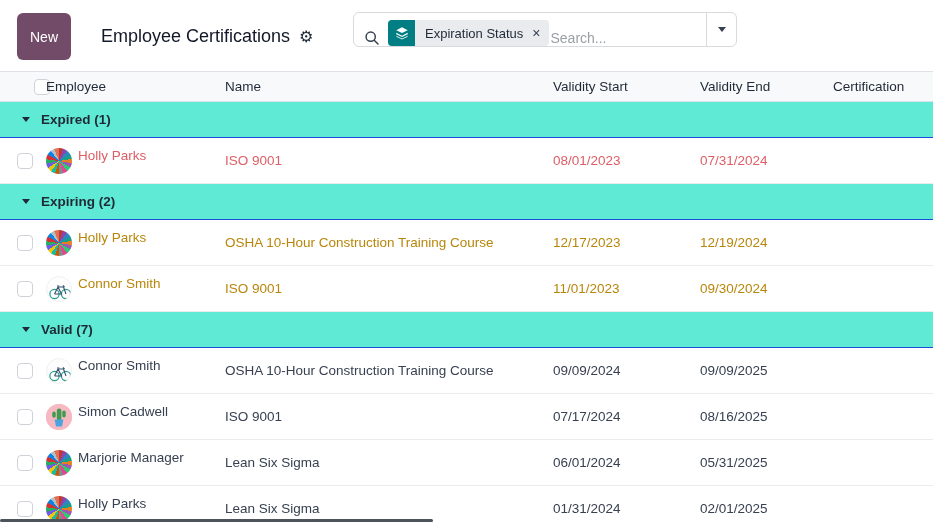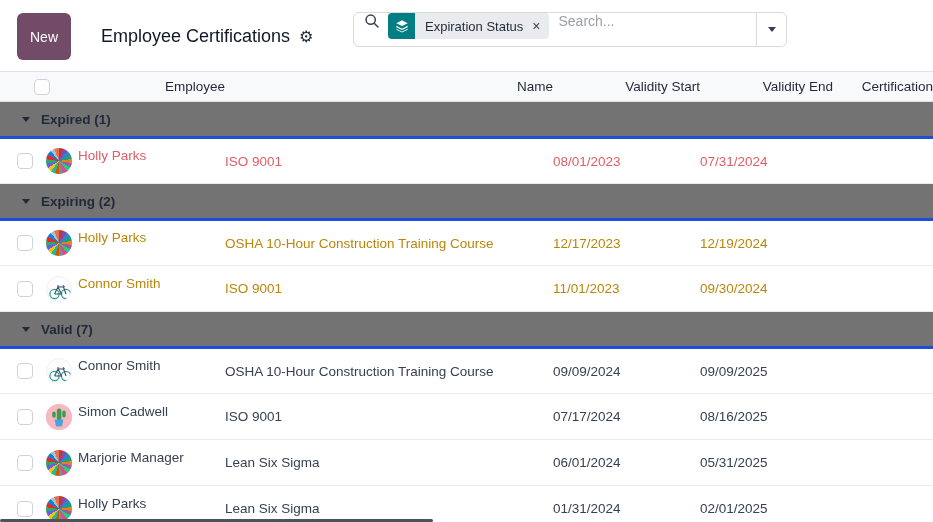--- a/index.html
+++ b/index.html
@@ -16,56 +16,56 @@
   .btn-new {
     background: #714B67; color: #fff; border: none; border-radius: 6px;
     font-size: 14px; padding: 12px 13px; height: 47px; cursor: pointer;
     font-family: inherit;
   }
   .view-title { margin-left: 30px; font-size: 18px; font-weight: 400; color: #111827; white-space: nowrap; }
   .gear { margin-left: 9px; font-size: 16px; color: #1f2937; line-height: 1; cursor: pointer; }
 
   
   .searchbox {
-    position: absolute; left: 353px; top: 12px; width: 434px; height: 35px;
+    position: absolute; left: 353px; top: 12px; width: 384px; height: 35px;
     border: 1px solid #d8dadd; border-radius: 6px; background: #fff;
-    display: flex; align-items: flex-start;
+    display: flex; align-items: flex-end;
   }
   .search-mag { margin: 0 8px 0 10px; display: flex; align-items: center; }
   .facet {
     display: inline-flex; align-items: stretch; height: 26px;
     border-radius: 4px; overflow: hidden; background: #e9ebee;
   }
   .facet-icon {
     width: 27px; background: #017e84; display: flex; align-items: center; justify-content: center;
   }
   .facet-label { display: flex; align-items: center; padding: 0 8px 0 10px; font-size: 13px; color: #1f2937; white-space: nowrap; }
   .facet-x { display: flex; align-items: center; padding: 0 9px 0 1px; font-size: 14px; color: #374151; cursor: pointer; }
-  .search-placeholder { margin-left: 9px; font-size: 14px; color: #9aa0a6; flex: 1 1 auto; white-space: nowrap; overflow: hidden; }
+  .search-placeholder { margin-left: 1px; font-size: 14px; color: #9aa0a6; flex: 1 1 auto; white-space: nowrap; overflow: hidden; }
   .search-toggle {
     width: 30px; align-self: stretch; border-left: 1px solid #d8dadd;
     display: flex; align-items: center; justify-content: center; cursor: pointer;
   }
   .caret-down {
     width: 0; height: 0;
     border-left: 4px solid transparent; border-right: 4px solid transparent;
     border-top: 5px solid #374151;
   }
 
   
   .list-wrap { position: absolute; top: 71px; left: 0; width: 933px; }
   table.o-list { width: 933px; border-collapse: collapse; table-layout: fixed; }
   col.c-check { width: 46px; } col.c-emp { width: 179px; } col.c-name { width: 328px; }
   col.c-vstart { width: 147px; } col.c-vend { width: 133px; } col.c-cert { width: 100px; }
 
   thead tr { height: 30px; background: #f8f9fb; border-top: 1px solid #dee2e6; border-bottom: 1px solid #dee2e6; }
-  thead th { text-align: right; font-size: 13.5px; font-weight: 500; color: #1f2937; padding: 0; white-space: nowrap; }
+  thead th { text-align: left; font-size: 13.5px; font-weight: 500; color: #1f2937; padding: 0; white-space: nowrap; }
   thead th.th-check { padding-left: 17px; }
 
-  tr.group-row { height: 36px; border-bottom: 3px solid #1d4ed8; background: #737373; }
+  tr.group-row { height: 36px; border-bottom: 1px solid #1d4ed8; background: #5eead4; }
   .group-cell-inner { display: flex; align-items: center; gap: 11px; padding-left: 22px; cursor: pointer; }
   .group-caret {
     width: 0; height: 0;
     border-left: 4.5px solid transparent; border-right: 4.5px solid transparent;
     border-top: 5.5px solid #1f2937;
   }
   .group-label { font-size: 13.5px; font-weight: 600; color: #1f2937; }
 
   tr.data-row { height: 46px; border-bottom: 1px solid #e9ecef; background: #fff; }
   tr.data-row td { padding: 0; font-size: 13.5px; vertical-align: middle; white-space: nowrap; }

